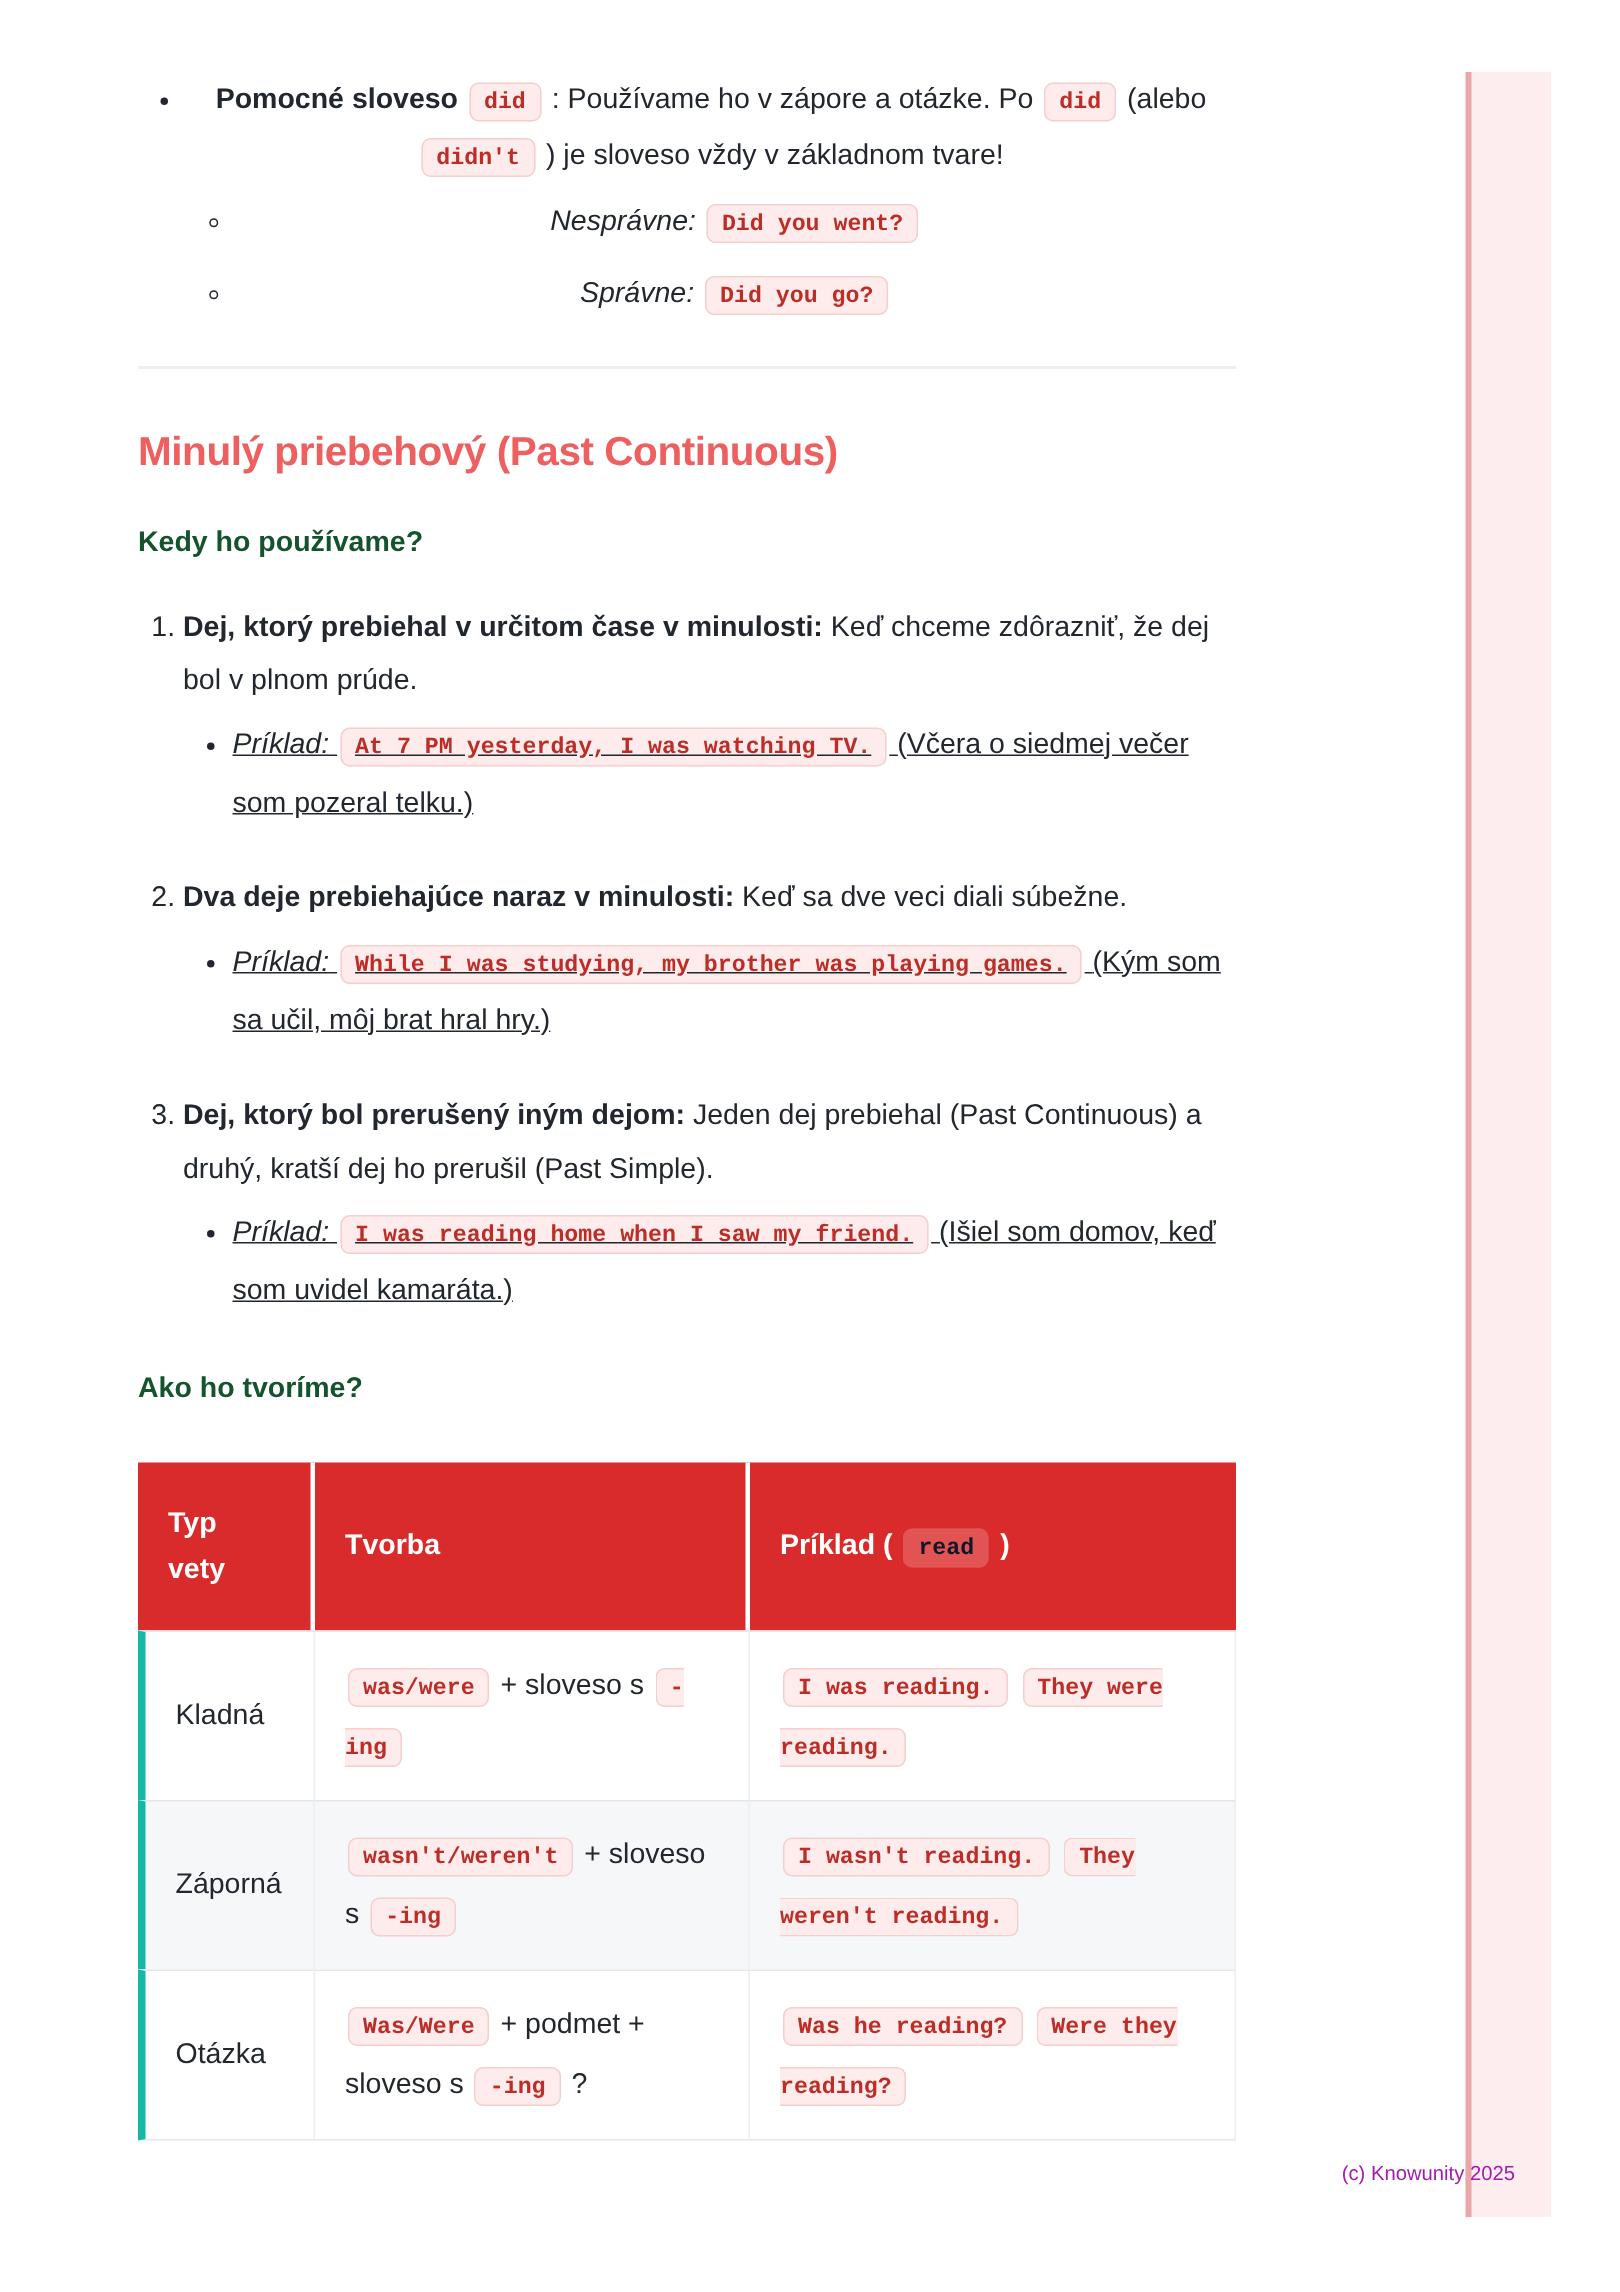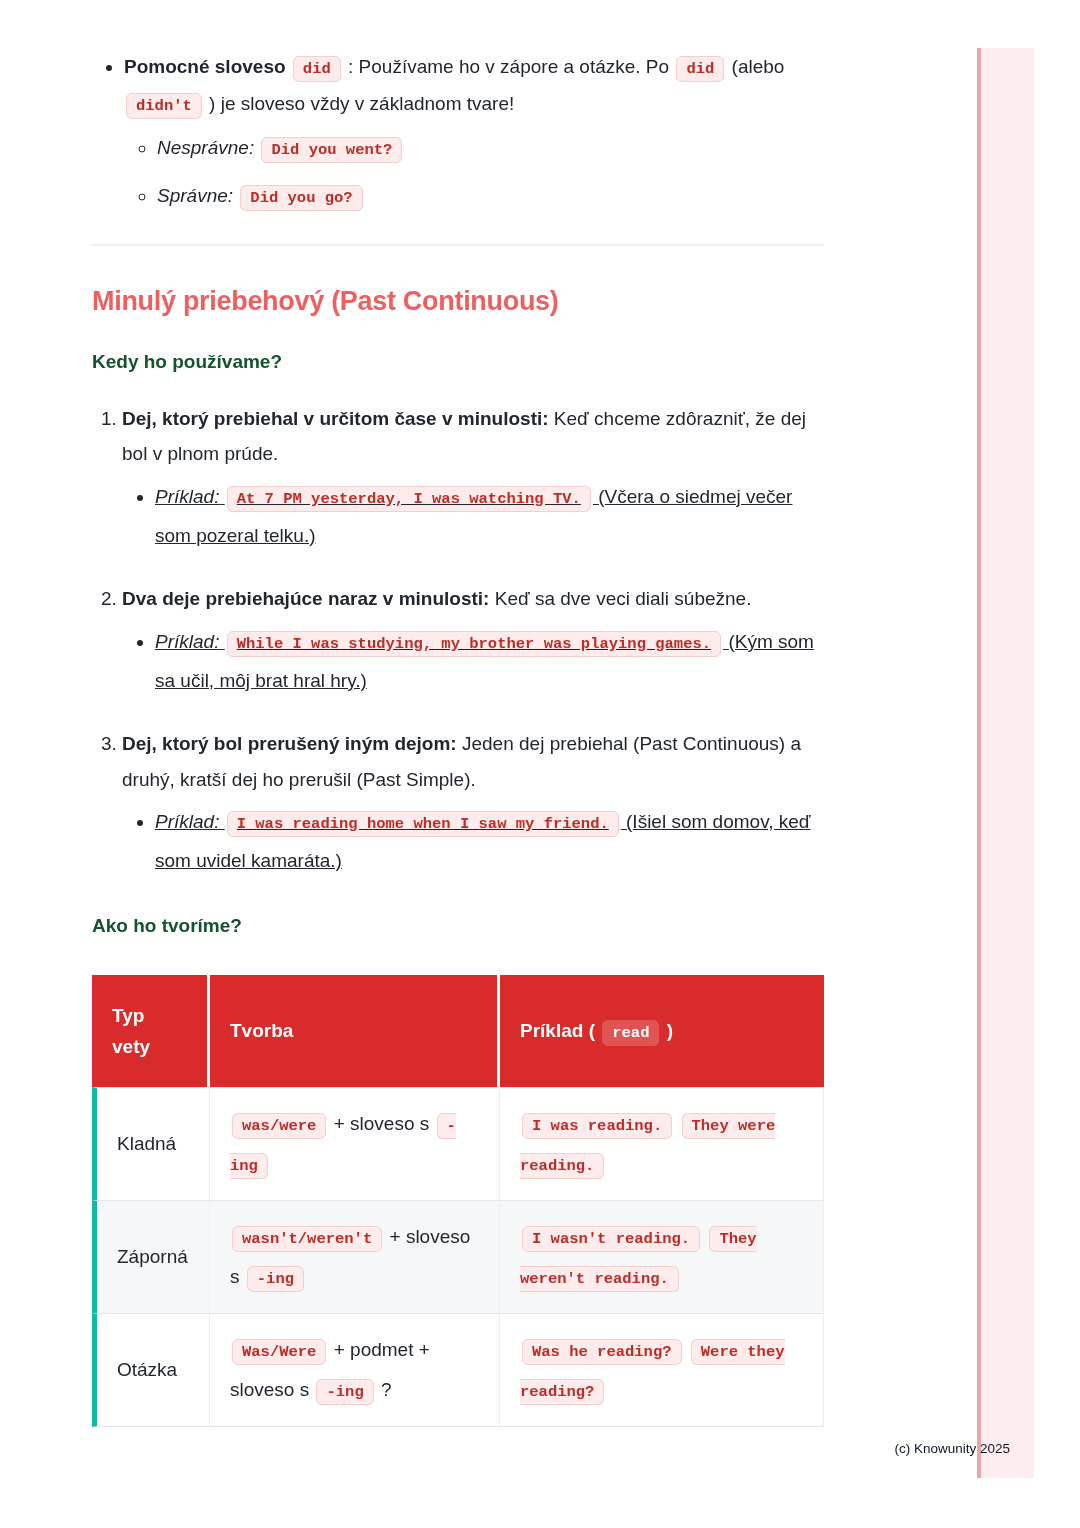--- a/index.html
+++ b/index.html
@@ -24,21 +24,21 @@
     color: #bb2d26;
     background: #fdeceb;
     border: 1px solid #f3cfcd;
     border-radius: 6px;
     padding: 3px 9px;
     margin: 0 2px;
     font-weight: bold;
   }
   .main-list {
     list-style-type: disc;
-    margin: 0; padding-left: 32px;
+    margin: 0; padding-left: 32px; text-align: center;
   }
   .main-list > li { font-size: 19px; line-height: 1.95; }
   .sub-list {
     list-style-type: circle;
     margin: 8px 0 0; padding-left: 33px;
   }
   .sub-list > li { font-size: 19px; line-height: 1.9; margin-bottom: 12px; }
   em.lbl { font-style: italic; color: #22272f; }
   .para { font-size: 19px; line-height: 2.05; margin: 24px 0 0; }
   .divider {
@@ -93,36 +93,36 @@
     vertical-align: middle;
     background: #ffffff;
   }
   .grammar-table tbody td:last-child { border-right: 1px solid #eceef1; }
   .grammar-table tbody td:first-child { border-left: 5px solid #14b8a6; }
   .grammar-table tbody tr:nth-child(2) td { background: #f6f7f9; }
   .grammar-table tbody tr:last-child td { border-bottom: 1px solid #e4e6ea; }
   .hdr-chip {
     background: #e25454;
     border: 1px solid #e25454;
-    color: #ffffff;
+    color: #0f172a;
     text-align: center;
   }
   
   .edge-strip {
     position: absolute;
     left: 977px; top: 48px;
     width: 57px; height: 1430px;
     background: #fdedee;
     border-left: 4px solid #eaa7aa;
   }
   .watermark {
     position: absolute;
     top: 1441px; right: 70px;
     font-size: 13.5px;
-    color: #0f172a;
+    color: #a21caf;
     z-index: 2;
   }
 </style>
 </head>
 <body>
 
 <div class="edge-strip"></div>
 <div class="watermark">(c) Knowunity 2025</div>
 
 <div class="content">

